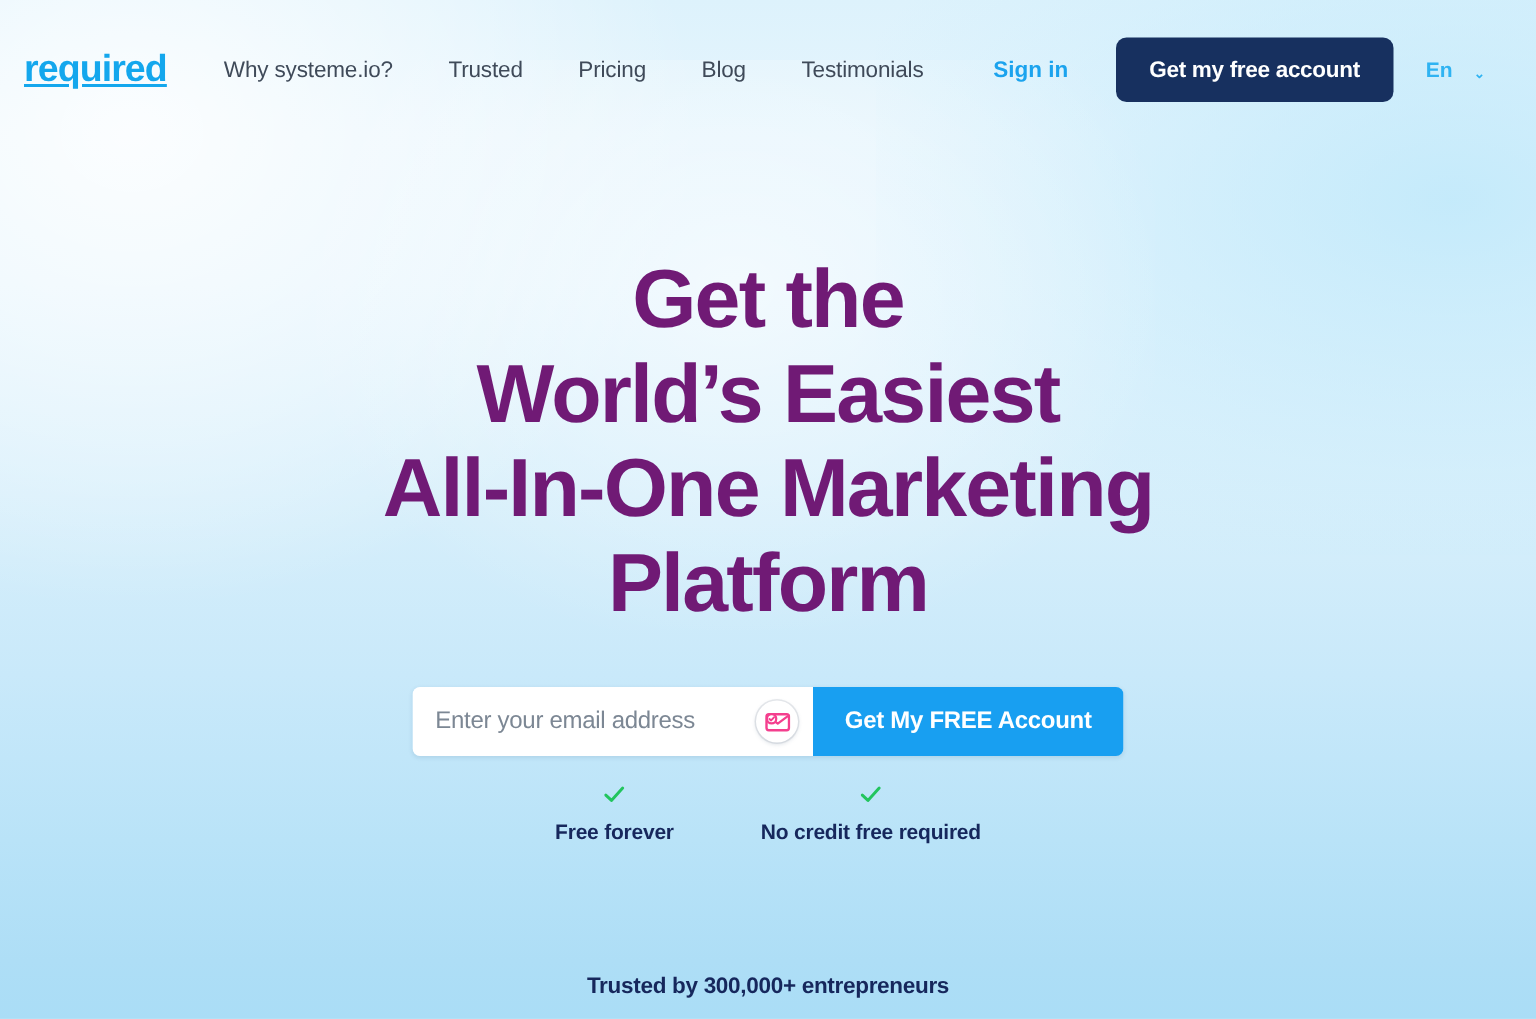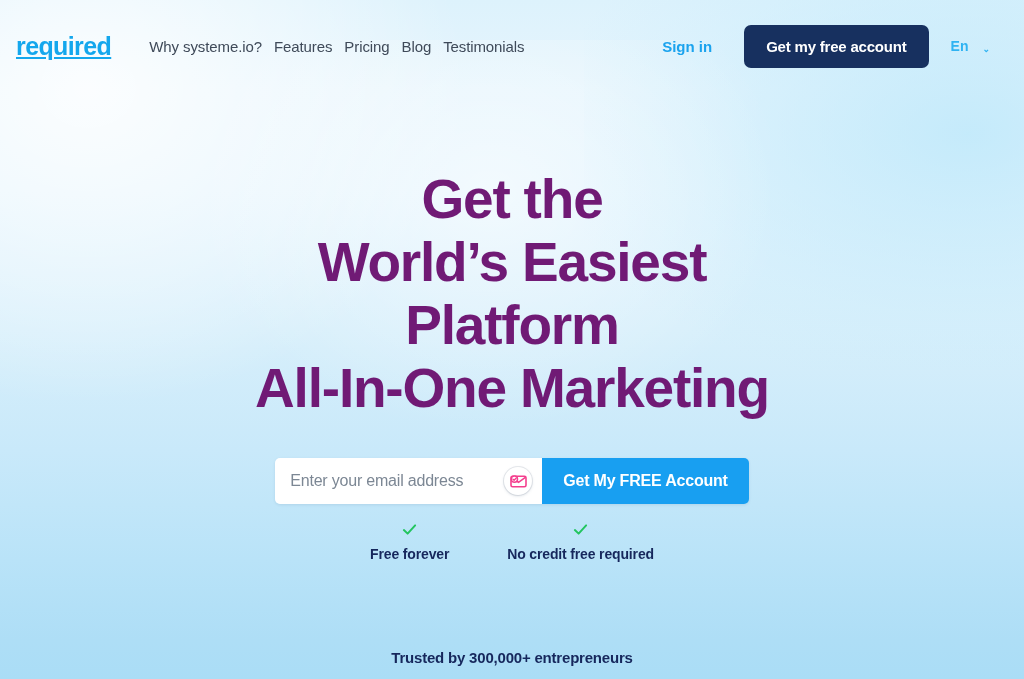--- a/index.html
+++ b/index.html
@@ -85,21 +85,21 @@
     color: #14a7ed;
     margin-left: 0px;
     margin-right: 38px;
     line-height: 1;
     user-select: none;
   }
 
   .nav {
     display: flex;
     align-items: center;
-    gap: 12px;
+    gap: 37px;
   }
   .nav-link {
     font-size: 15px;
     color: #3f4a59;
     text-decoration: none;
     white-space: nowrap;
     letter-spacing: -0.1px;
   }
 
   .header-right {
@@ -277,43 +277,43 @@
 <div class="bg-glow-center"></div>
 
 <div class="page">
 
   <header class="header">
 
     <a class="logo" href="#">required</a>
 
     <nav class="nav">
       <a class="nav-link" href="#">Why systeme.io?</a>
-      <a class="nav-link" href="#">Features</a>
+      <a class="nav-link" href="#">Trusted</a>
       <a class="nav-link" href="#">Pricing</a>
       <a class="nav-link" href="#">Blog</a>
       <a class="nav-link" href="#">Testimonials</a>
     </nav>
 
     <div class="header-right">
       <a class="signin" href="#">Sign in</a>
       <button class="cta-dark">Get my free account</button>
       <div class="lang">
         <span>En</span>
         <span class="chev">⌄</span>
       </div>
     </div>
   </header>
 
   <main class="hero">
 
     <h1 class="headline">
       <span class="ln">Get the</span>
       <span class="ln">World’s Easiest</span>
+      <span class="ln">All-In-One Marketing</span>
       <span class="ln">Platform</span>
-      <span class="ln">All-In-One Marketing</span>
     </h1>
 
     <div class="form-row">
       <form class="form-box">
 
         <div class="email-wrap">
           <input class="email-input" type="text" placeholder="Enter your email address" style="">
           <span class="env-badge">
             <svg width="17" height="13" viewBox="0 0 17 13" aria-hidden="true">
               <rect x="1" y="1.2" width="15" height="10.6" rx="1.6" fill="#ffffff" stroke="#f43f8e" stroke-width="1.6"></rect>

